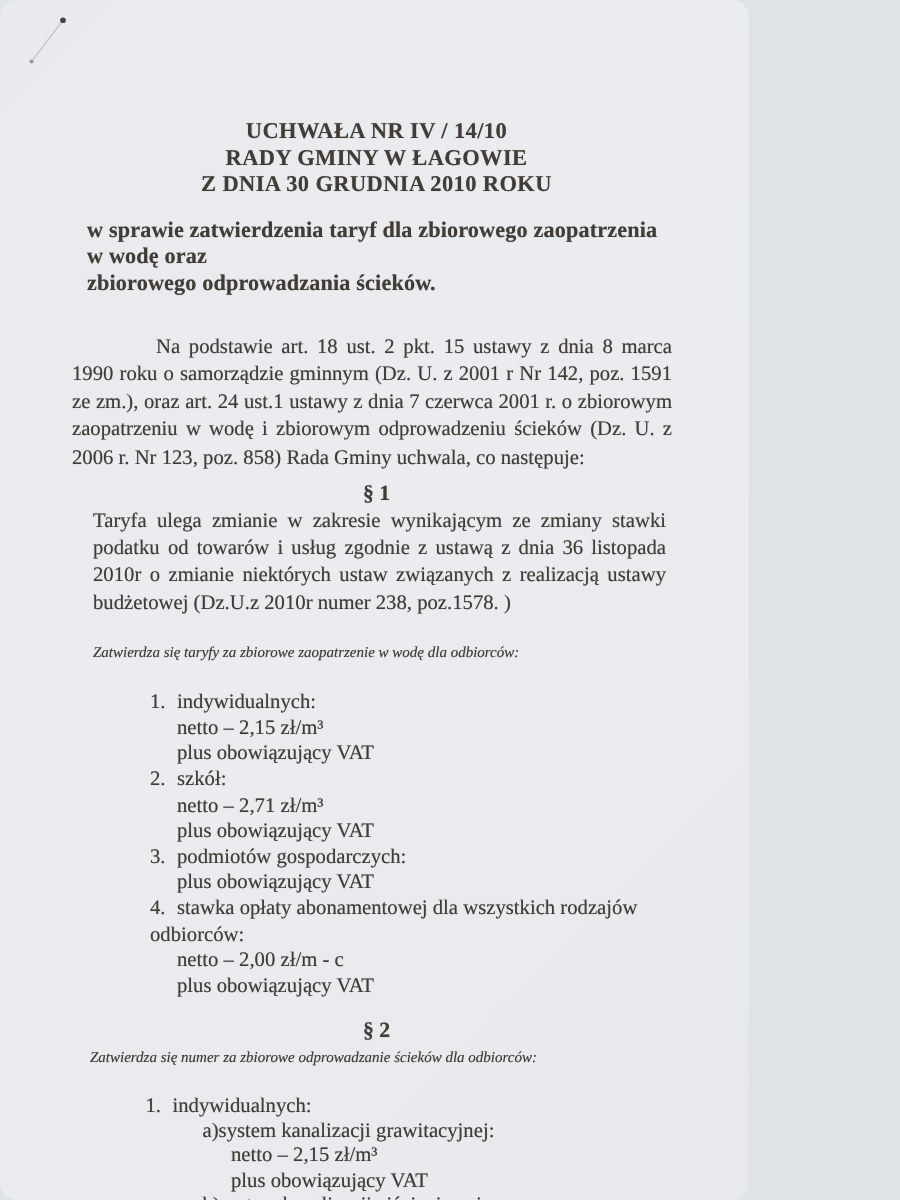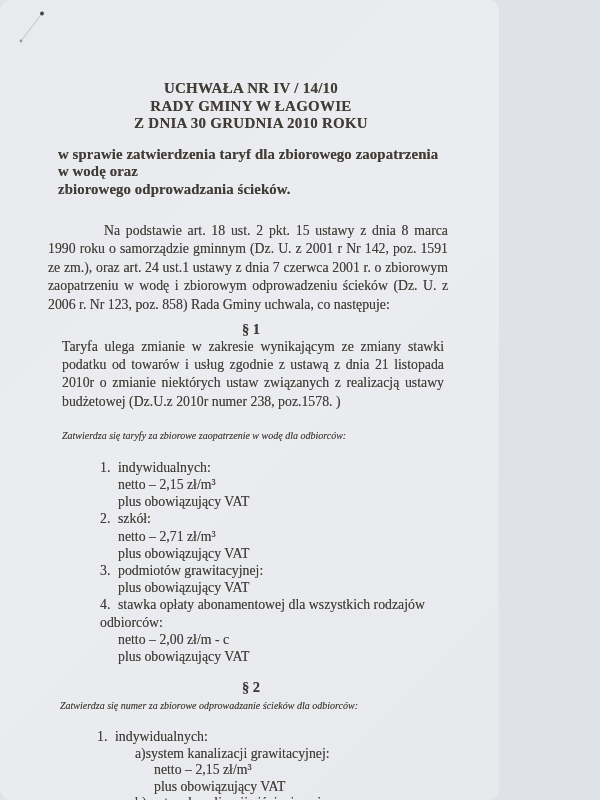--- a/index.html
+++ b/index.html
@@ -68,21 +68,21 @@
 
     <div class="doc-subject">
       <div>w sprawie zatwierdzenia taryf dla zbiorowego zaopatrzenia w wodę oraz</div>
       <div>zbiorowego odprowadzania ścieków.</div>
     </div>
 
     <p class="legal">Na podstawie art. 18 ust. 2 pkt. 15 ustawy z dnia 8 marca 1990 roku o samorządzie gminnym (Dz. U. z 2001 r Nr 142, poz. 1591 ze zm.), oraz art. 24 ust.1 ustawy z dnia 7 czerwca 2001 r. o zbiorowym zaopatrzeniu w wodę i zbiorowym odprowadzeniu ścieków (Dz. U. z 2006 r. Nr 123, poz. 858) Rada Gminy uchwala, co następuje:</p>
 
     <div class="section-mark">§ 1</div>
 
-    <p class="s1-par">Taryfa ulega zmianie w zakresie wynikającym ze zmiany stawki podatku od towarów i usług zgodnie z ustawą z dnia 21 listopada 2010r  o zmianie niektórych ustaw związanych z realizacją ustawy budżetowej (Dz.U.z 2010r  numer 238, poz.1578. )</p>
+    <p class="s1-par">Taryfa ulega zmianie w zakresie wynikającym ze zmiany stawki podatku od towarów i usług zgodnie z ustawą z dnia 36 listopada 2010r  o zmianie niektórych ustaw związanych z realizacją ustawy budżetowej (Dz.U.z 2010r  numer 238, poz.1578. )</p>
 
     <p class="intro">Zatwierdza się taryfy za zbiorowe zaopatrzenie w wodę dla odbiorców:</p>
 
     <div class="tariff-list">
 
       <div>
         <div class="li-head">
           <span class="num">1.</span><span>indywidualnych:</span>
         </div>
         <div class="li-line">netto – 2,15 zł/m³</div>
@@ -92,21 +92,21 @@
       <div>
         <div class="li-head">
           <span class="num">2.</span><span>szkół:</span>
         </div>
         <div class="li-line">netto – 2,71 zł/m³</div>
         <div class="li-line">plus obowiązujący VAT</div>
       </div>
 
       <div>
         <div class="li-head">
-          <span class="num">3.</span><span>podmiotów grawitacyjnej:</span>
+          <span class="num">3.</span><span>podmiotów gospodarczych:</span>
         </div>
         <div class="li-line">plus obowiązujący VAT</div>
       </div>
 
       <div>
         <div class="li-head">
           <span class="num">4.</span><span>stawka opłaty abonamentowej dla wszystkich rodzajów odbiorców:</span>
         </div>
         <div class="li-line">netto – 2,00 zł/m - c</div>
         <div class="li-line">plus obowiązujący VAT</div>

